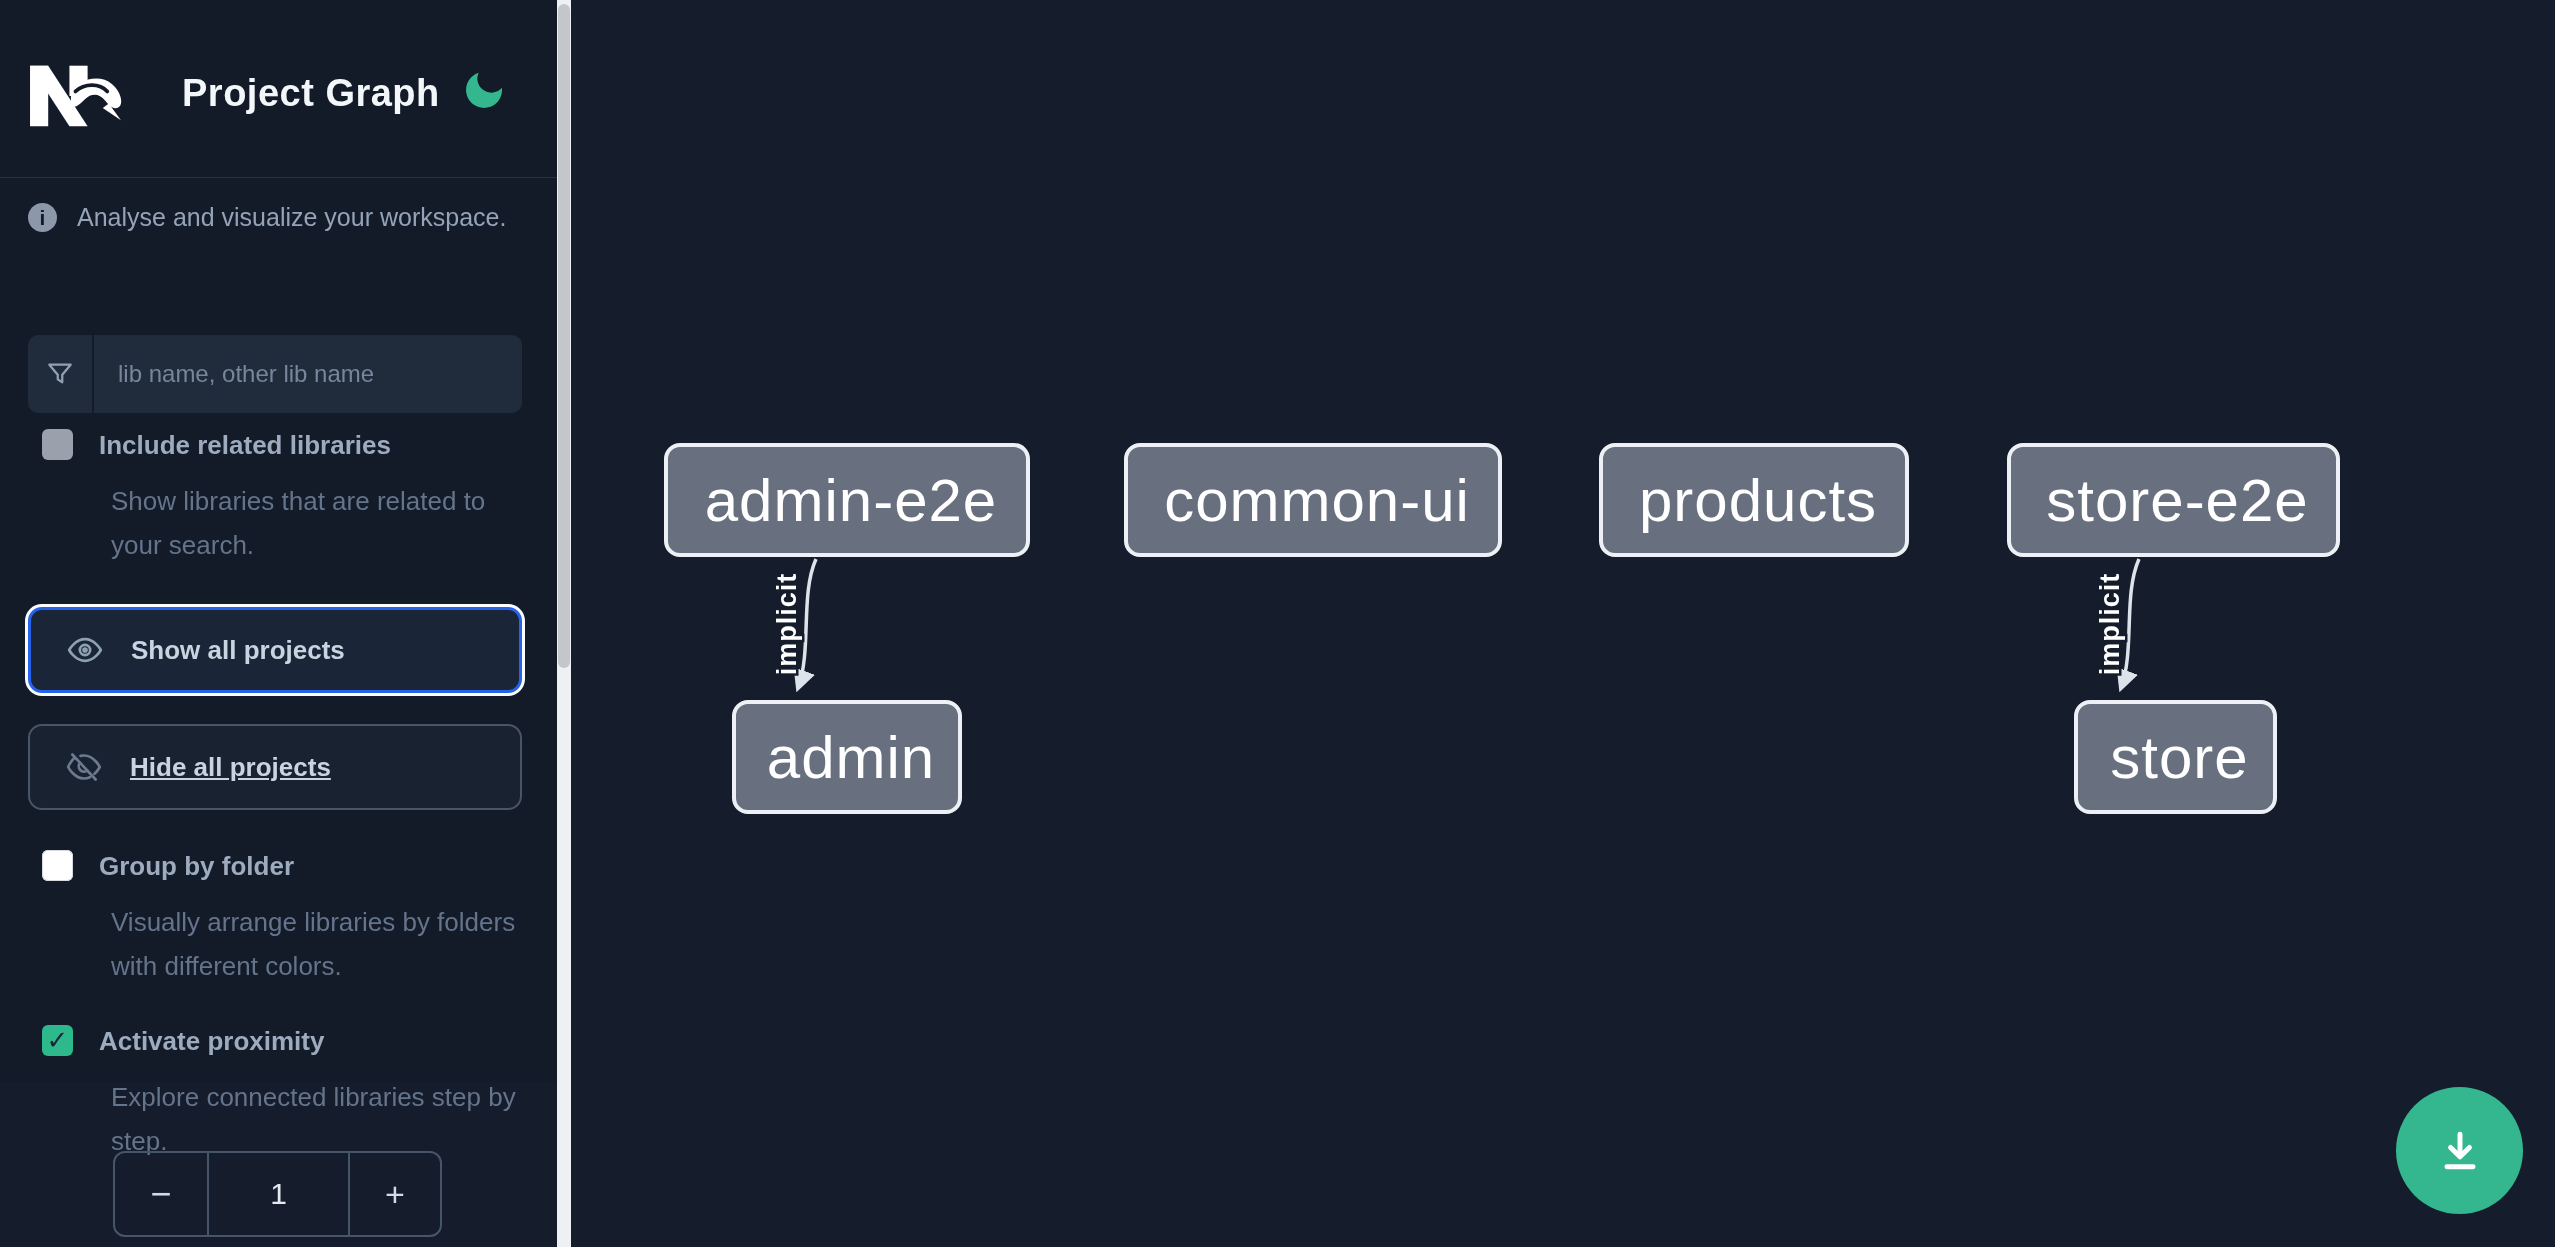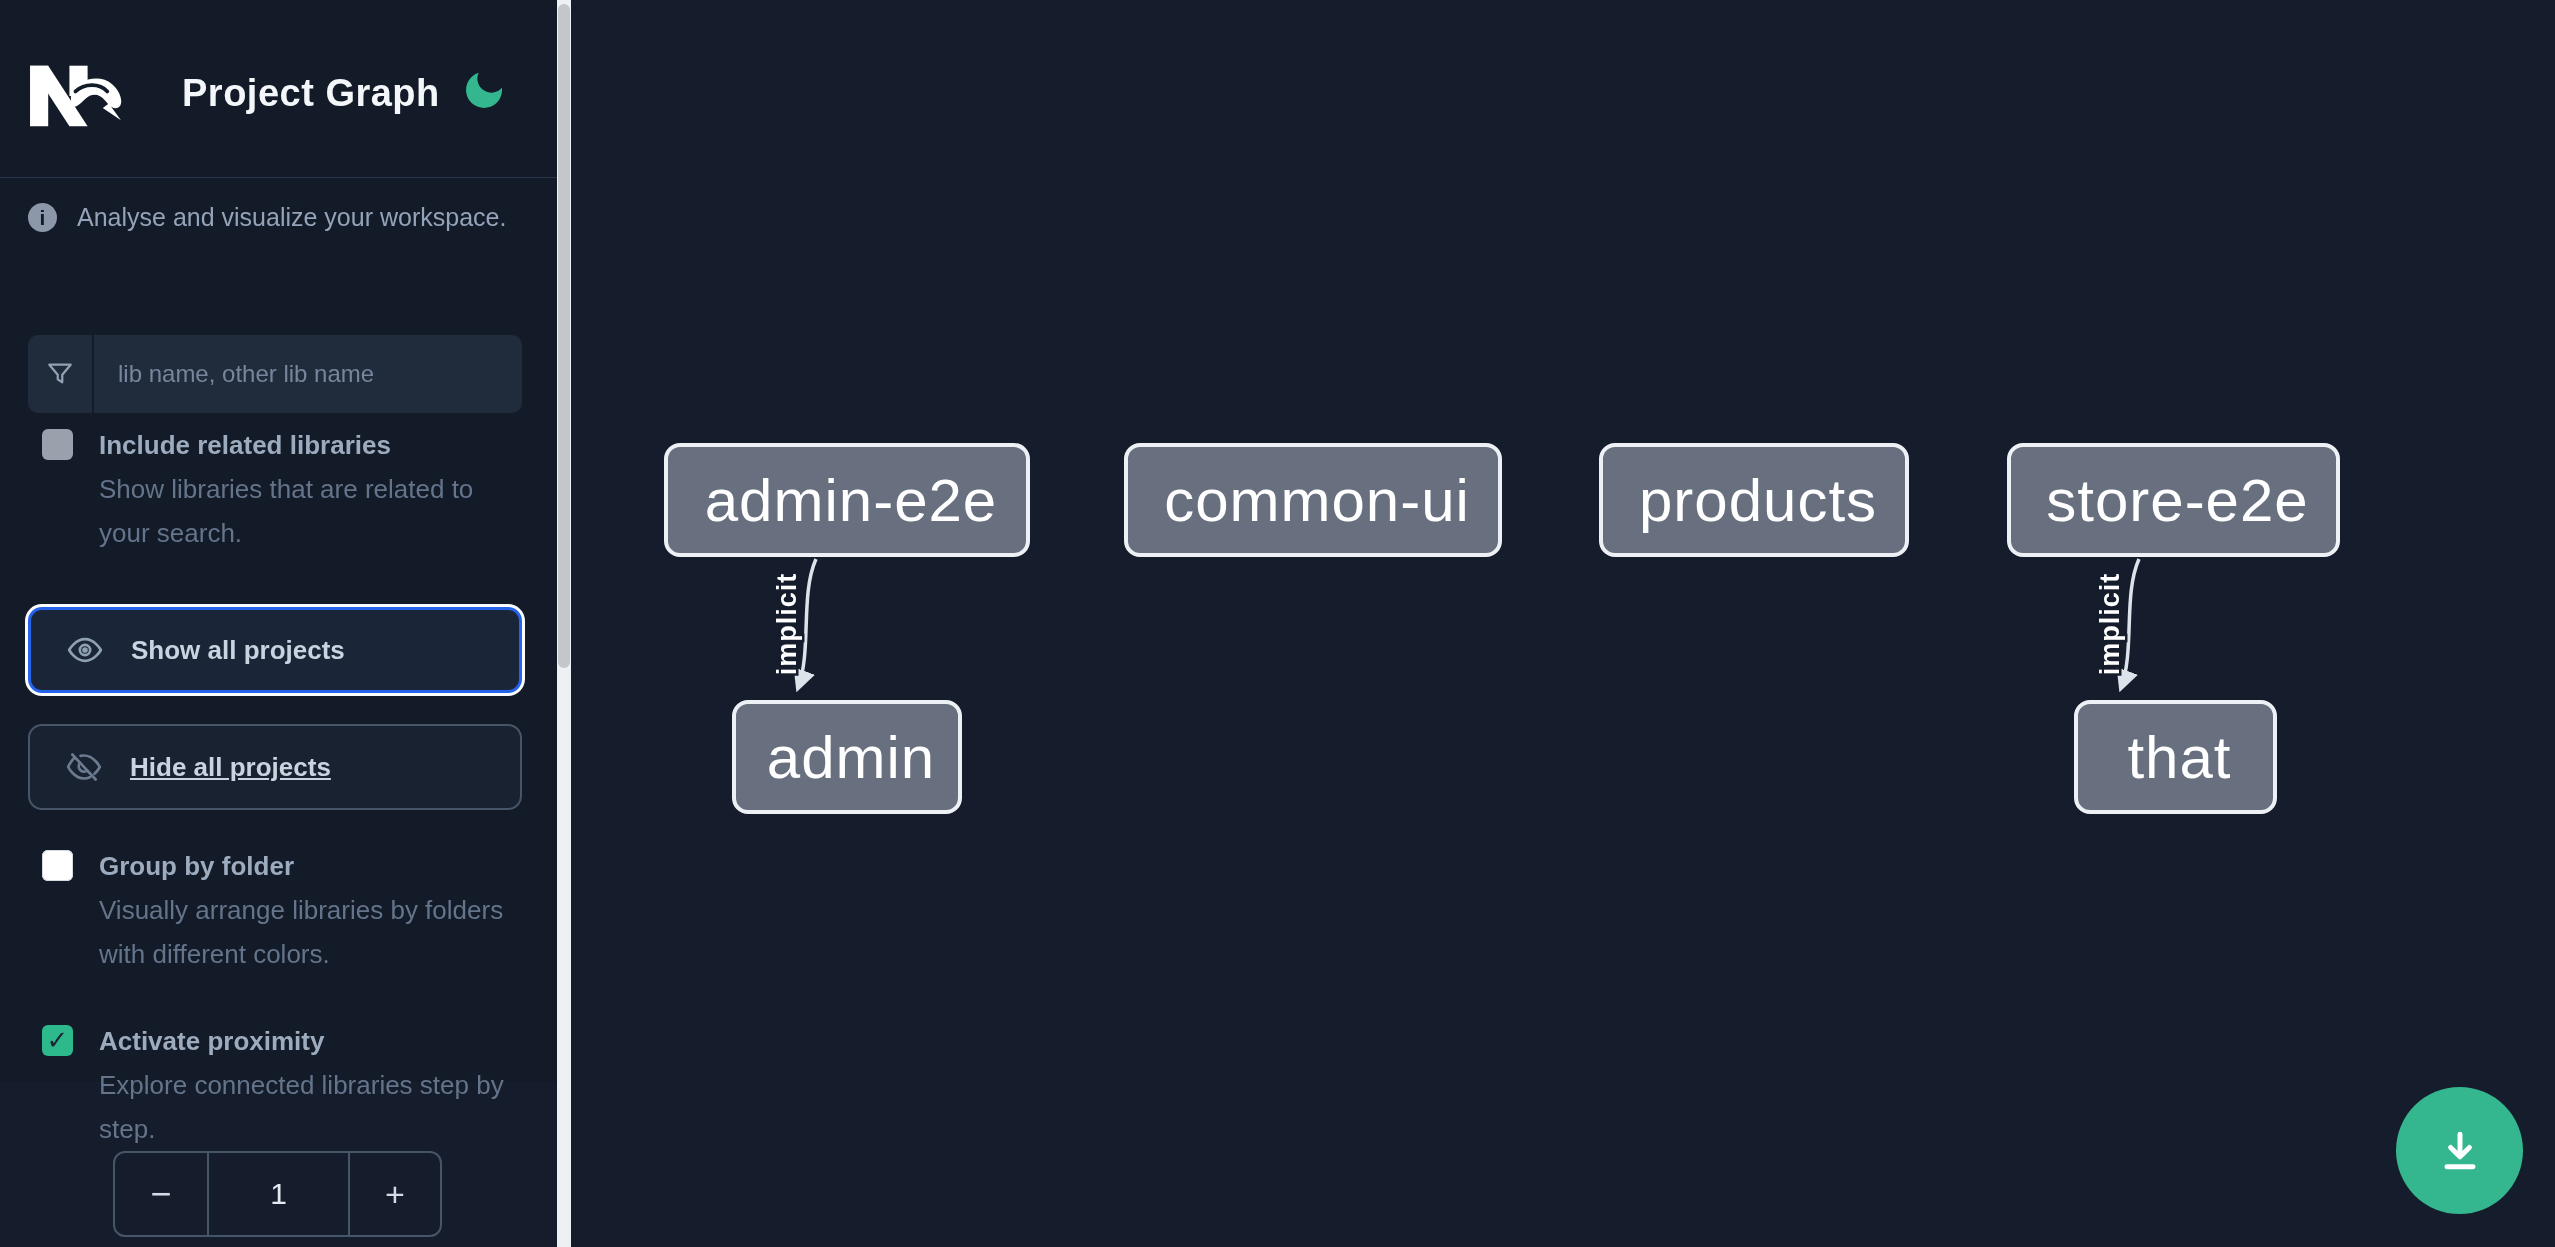--- a/index.html
+++ b/index.html
@@ -66,21 +66,21 @@
   .opt-2{top:1019px;}
   .checkbox{width:31px;height:31px;border-radius:6px;margin-top:6px;flex:0 0 31px;cursor:pointer;position:relative;}
   .cb-gray{background:#9aa1ac;}
   .cb-white{background:#ffffff;box-shadow:0 0 0 1px #d6dadf inset;}
   .cb-green{background:#2eb98c;}
   .cb-green::after{
     content:"\2713";position:absolute;inset:0;display:flex;align-items:center;justify-content:center;
     color:#1b2433;font-size:26px;font-weight:900;
   }
   .opt-title{margin:0;font-size:26px;font-weight:600;color:#9dabbf;line-height:44px;}
-  .opt-desc{margin:0;font-size:26px;color:#64748b;line-height:44px;max-width:430px;}
+  .opt-desc{margin:12px;font-size:26px;color:#64748b;line-height:44px;max-width:430px;}
   
   .action-btn{
     position:absolute;left:28px;width:494px;height:86px;box-sizing:border-box;
     display:flex;align-items:center;gap:26px;padding:0 0 0 34px;
     border-radius:14px;cursor:pointer;
     font-family:inherit;font-size:26px;font-weight:600;color:#c9d4e0;
   }
   .btn-show{top:607px;background:#1a2537;border:3px solid #2563eb;box-shadow:0 0 0 3px #fbfdfe;}
   .btn-hide{top:724px;background:#192231;border:2px solid #475569;text-decoration:underline;}
   
@@ -111,21 +111,21 @@
       <text transform="translate(789 624) rotate(-90)" class="edge-label">implicit</text>
       <path d="M 2139 559 C 2123 595 2135 650 2121 688" class="edge-path" marker-end="url(#arrowhead)"></path>
       <text transform="translate(2112 624) rotate(-90)" class="edge-label">implicit</text>
     </svg>
   <div id="nodes-layer">
       <div class="gnode" style="left: 664px; top: 443px; width: 366px; height: 114px;">admin-e2e</div>
       <div class="gnode" style="left: 1124px; top: 443px; width: 378px; height: 114px;">common-ui</div>
       <div class="gnode" style="left: 1599px; top: 443px; width: 310px; height: 114px;">products</div>
       <div class="gnode" style="left: 2007px; top: 443px; width: 333px; height: 114px;">store-e2e</div>
       <div class="gnode" style="left: 732px; top: 700px; width: 230px; height: 114px;">admin</div>
-      <div class="gnode" style="left: 2074px; top: 700px; width: 203px; height: 114px;">that</div>
+      <div class="gnode" style="left: 2074px; top: 700px; width: 203px; height: 114px;">store</div>
     </div>
   <button class="fab" title="">
     <svg class="icon-svg" width="54" height="54" viewBox="0 0 24 24" fill="none" stroke="#ffffff" stroke-width="2.2" stroke-linecap="round" stroke-linejoin="round">
       <path d="M12 4.5v9.5"></path>
       <path d="M7.8 10.4 12 14.6l4.2-4.2"></path>
       <path d="M6.2 19h11.6"></path>
     </svg>
   </button>
 </div>
 

